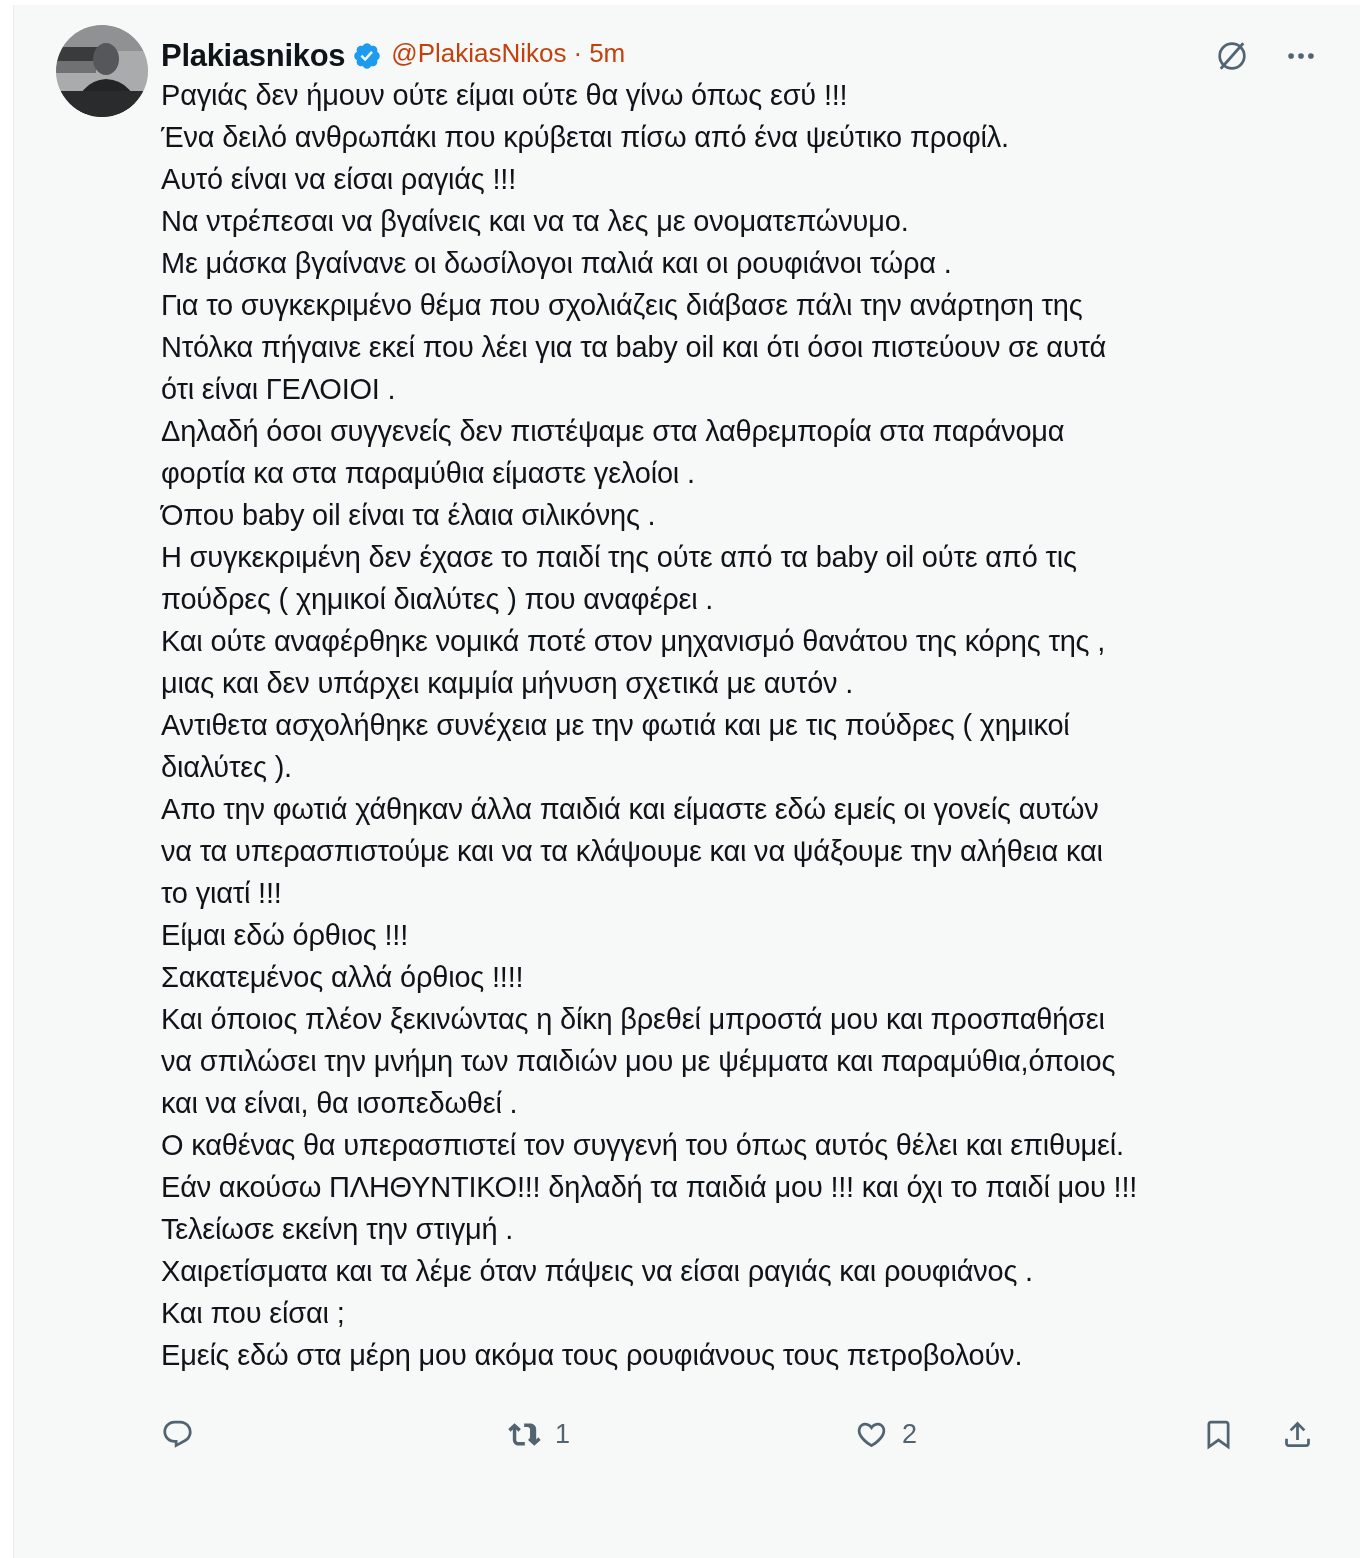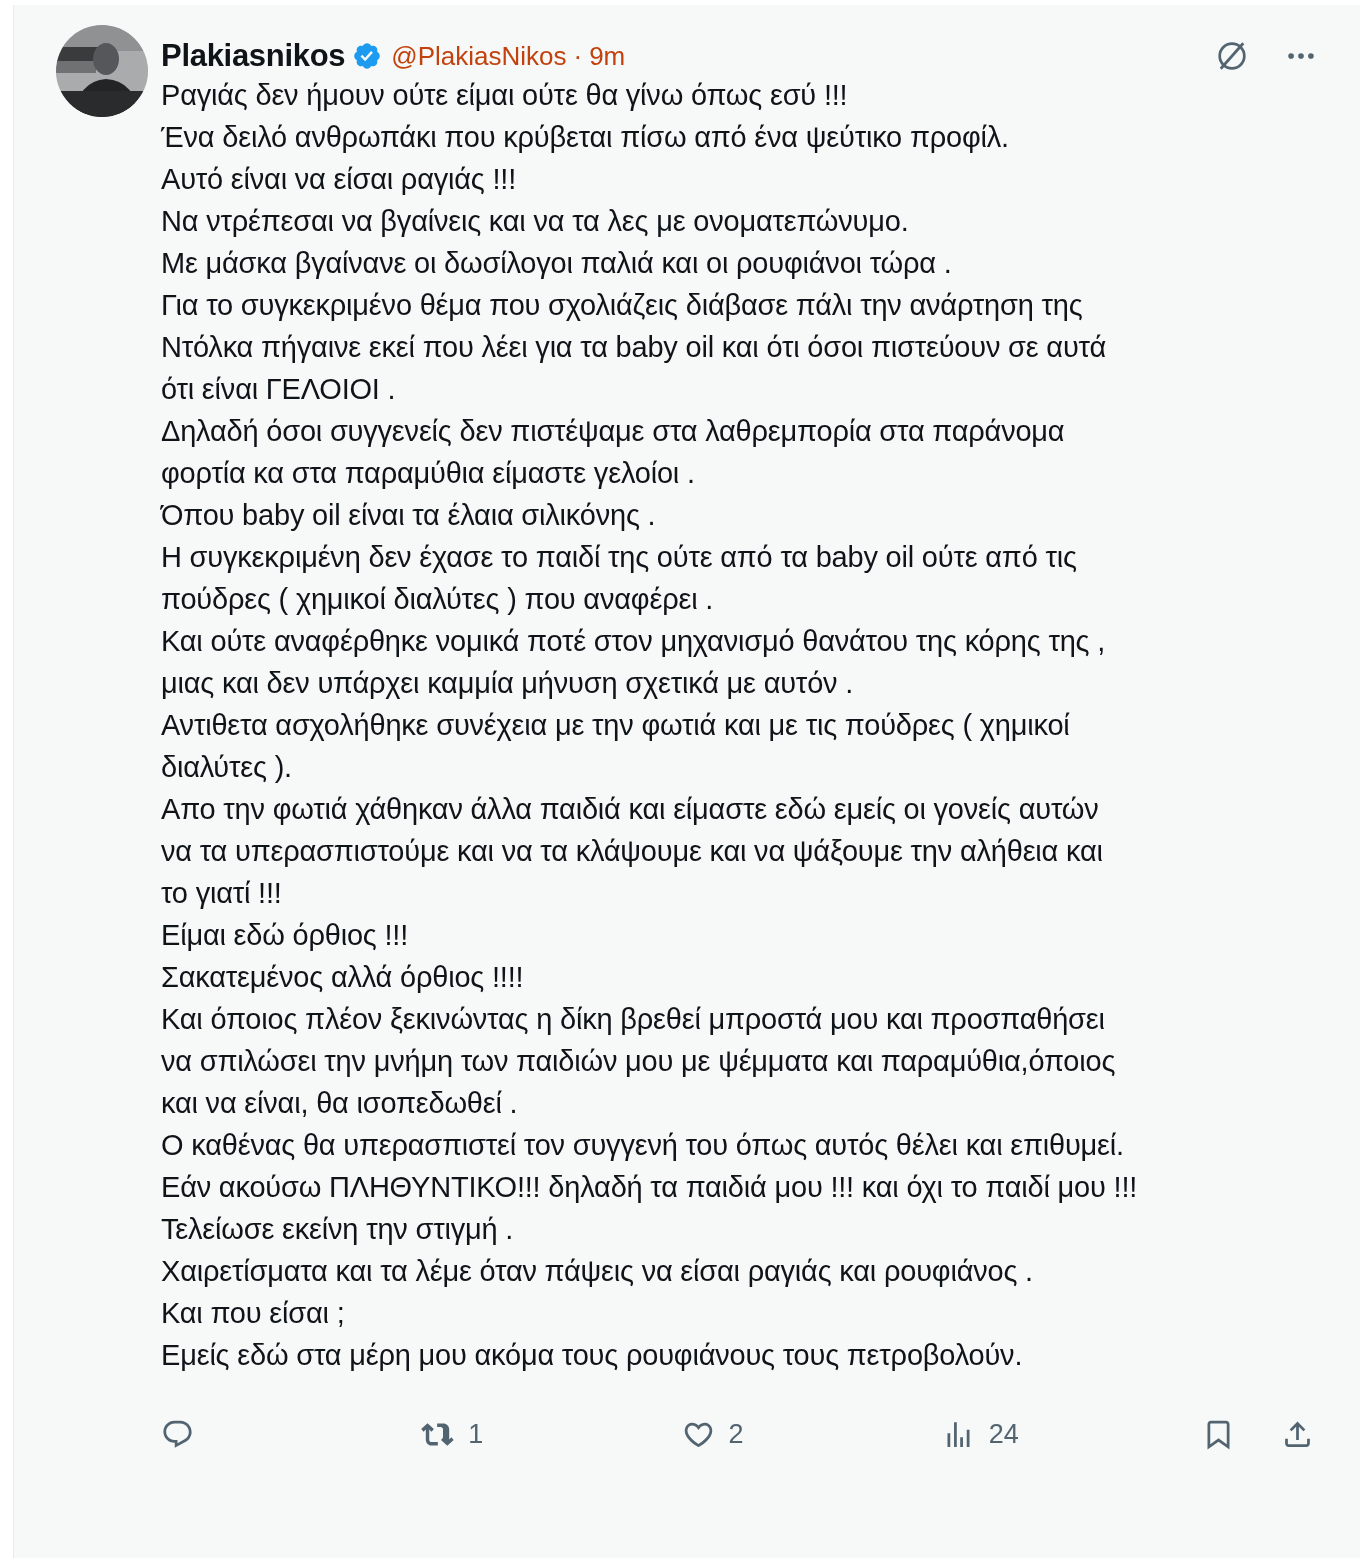--- a/index.html
+++ b/index.html
@@ -8,21 +8,21 @@
   .tweet-card {
     position:absolute; left:13px; top:5px; right:0; bottom:0;
     background:#f7f8f8; border-left:1px solid #e9eaec;
   }
   .avatar {
     position:absolute; left:42px; top:20px; width:92px; height:92px;
     border-radius:50%; overflow:hidden; cursor:pointer; background:#b9bcbe;
   }
   .avatar svg { display:block; }
   .content { margin-left:147px; margin-right:42px; padding-top:33px; }
-  .header-row { display:flex; align-items:center; }
+  .header-row { display:flex; }
   .display-name { font-size:31px; font-weight:bold; color:#0f1419; letter-spacing:-0.3px; cursor:pointer; }
   .badge { margin-left:7px; margin-right:9px; display:flex; align-items:center; }
   .handle, .dot-sep, .timestamp { font-size:26px; color:#c2410c; }
   .dot-sep { margin:0 7px; }
   .handle { cursor:pointer; }
   .header-icons { margin-left:auto; display:flex; align-items:center; gap:34px; }
   .icon-btn { border:none; background:transparent; cursor:pointer; color:#536471; padding:0;
               display:flex; align-items:center; justify-content:center; }
   .body-text {
     font-size:29px; line-height:42px; color:#0f1419;
@@ -68,21 +68,21 @@
 
     <div class="header-row">
       <span class="display-name">Plakiasnikos</span>
       <span class="badge">
         <svg width="30" height="30" viewBox="0 0 24 24" fill="#1d9bf0">
           <path d="M22.25 12c0-1.43-.88-2.67-2.19-3.34.46-1.39.2-2.9-.81-3.91s-2.52-1.27-3.91-.81c-.66-1.31-1.91-2.19-3.34-2.19s-2.67.88-3.33 2.19c-1.4-.46-2.91-.2-3.92.81s-1.26 2.52-.8 3.91c-1.31.67-2.2 1.91-2.2 3.34s.89 2.67 2.2 3.34c-.46 1.39-.21 2.9.8 3.91s2.52 1.26 3.91.81c.67 1.31 1.91 2.19 3.34 2.19s2.68-.88 3.34-2.19c1.39.45 2.9.2 3.91-.81s1.27-2.52.81-3.91c1.31-.67 2.19-1.91 2.19-3.34zm-11.71 4.2L6.8 12.46l1.41-1.42 2.26 2.26 4.8-5.23 1.47 1.36-6.2 6.77z"></path>
         </svg>
       </span>
       <span class="handle">@PlakiasNikos</span>
       <span class="dot-sep">·</span>
-      <span class="timestamp">9m</span>
+      <span class="timestamp">5m</span>
 
       <span class="header-icons">
         <button class="icon-btn" title="">
           <svg width="36" height="36" viewBox="0 0 24 24" fill="none" stroke="#536471" stroke-width="1.8">
             <circle cx="12" cy="12" r="8.2"></circle>
             <line x1="19.5" y1="3.5" x2="4.5" y2="20.5"></line>
           </svg>
         </button>
         <button class="icon-btn">
           <svg width="34" height="34" viewBox="0 0 24 24" fill="#536471">
@@ -148,28 +148,20 @@
 
       <div class="action-group">
         <button class="action-btn">
           <svg width="33" height="33" viewBox="0 0 24 24" fill="#536471">
             <path d="M16.697 5.5c-1.222-.06-2.679.51-3.89 2.16l-.805 1.09-.806-1.09C9.984 6.01 8.526 5.44 7.304 5.5c-1.243.07-2.349.78-2.91 1.91-.552 1.12-.633 2.78.479 4.82 1.074 1.97 3.257 4.27 7.129 6.61 3.87-2.34 6.052-4.64 7.126-6.61 1.111-2.04 1.03-3.7.477-4.82-.561-1.13-1.666-1.84-2.908-1.91zm4.187 7.69c-1.351 2.48-4.001 5.12-8.379 7.67l-.503.3-.504-.3c-4.379-2.55-7.029-5.19-8.382-7.67-1.36-2.5-1.41-4.86-.514-6.67.887-1.79 2.647-2.91 4.601-3.01 1.651-.09 3.368.56 4.798 2.01 1.429-1.45 3.146-2.1 4.796-2.01 1.954.1 3.714 1.22 4.601 3.01.896 1.81.846 4.17-.514 6.67z"></path>
           </svg>
           <span class="action-count">2</span>
         </button>
       </div>
 
-      <div class="action-group">
-        <button class="action-btn">
-          <svg width="33" height="33" viewBox="0 0 24 24" fill="#536471">
-            <path d="M8.75 21V3h2v18h-2zM18 21V8.5h2V21h-2zM4 21l.004-10h2L6 21H4zm9.248 0v-7h2v7h-2z"></path>
-          </svg>
-          <span class="action-count">24</span>
-        </button>
-      </div>
 
       <div class="action-group end">
         <button class="action-btn">
           <svg width="33" height="33" viewBox="0 0 24 24" fill="#536471">
             <path d="M4 4.5C4 3.12 5.119 2 6.5 2h11C18.881 2 20 3.12 20 4.5v18.44l-8-5.71-8 5.71V4.5zM6.5 4c-.276 0-.5.22-.5.5v14.56l6-4.29 6 4.29V4.5c0-.28-.224-.5-.5-.5h-11z"></path>
           </svg>
         </button>
         <button class="action-btn">
           <svg width="33" height="33" viewBox="0 0 24 24" fill="#536471">
             <path d="M12 2.59l5.7 5.7-1.41 1.42L13 6.41V16h-2V6.41l-3.3 3.3-1.41-1.42L12 2.59zM21 15l-.02 3.51c0 1.38-1.12 2.49-2.5 2.49H5.5C4.11 21 3 19.88 3 18.5V15h2v3.5c0 .28.22.5.5.5h12.98c.28 0 .5-.22.5-.5L19 15h2z"></path>

